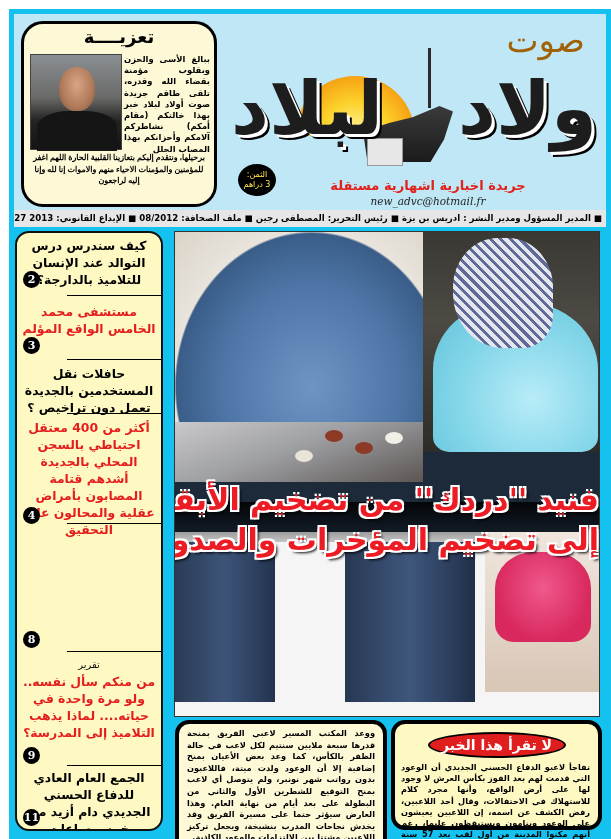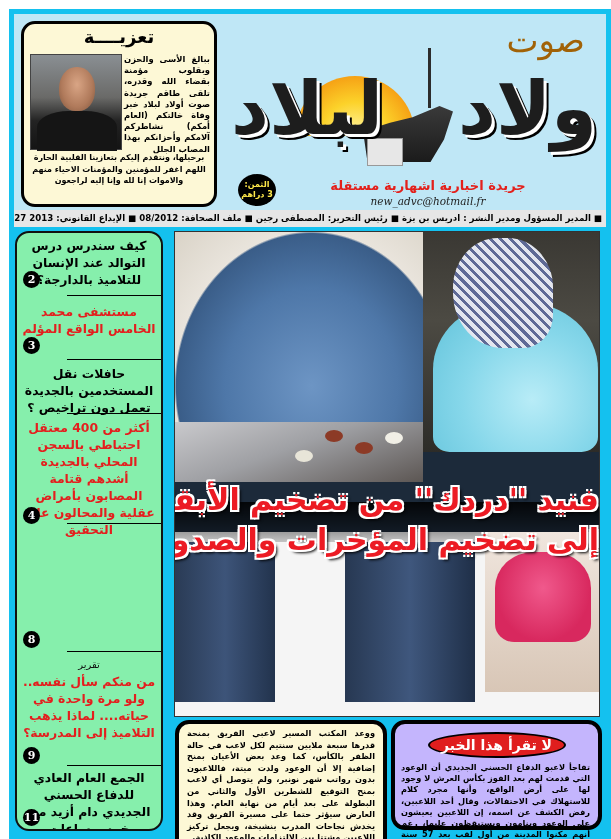--- a/index.html
+++ b/index.html
@@ -11,21 +11,21 @@
     background: #14c1ef;
   }
 
   
   .mast-bg {
     position: absolute; left: 5px; top: 5px; width: 592px; height: 196px;
     background: #bfe7f6;
   }
   .condolence {
     position: absolute; left: 12px; top: 12px; width: 196px; height: 186px;
-    background: #fdf8d6; border: 3px solid #000; border-radius: 14px;
+    background: #fdf8d6; border: 3px solid #000; border-radius: 22px;
     overflow: hidden;
   }
   .condolence-title {
     position: absolute; top: 2px; left: 0; right: 0; text-align: center;
     font-family: "DejaVu Sans", sans-serif; font-weight: bold; font-size: 18px; color: #000;
     letter-spacing: 4px;
   }
   .condolence-photo {
     position: absolute; left: 6px; top: 30px; width: 92px; height: 96px;
     background: linear-gradient(180deg, #8a8f93 0%, #6a6a68 45%, #232323 70%, #141414 100%);
@@ -41,21 +41,21 @@
     background: #151515; border-radius: 40% 40% 0 0;
   }
   .condolence-text-side {
     position: absolute; left: 100px; top: 30px; width: 86px;
     direction: rtl; text-align: justify; font-size: 8.4px; line-height: 11.2px;
     font-weight: bold; color: #000;
   }
   .condolence-text-bottom {
     position: absolute; left: 4px; right: 4px; top: 128px;
     direction: rtl; text-align: center; font-size: 8px; line-height: 11.6px;
-    font-weight: bold; color: #000;
+    font-weight: bold; color: #000; font-family: Liberation Serif, serif;
   }
 
   .logo-area { position: absolute; left: 214px; top: 12px; width: 380px; height: 190px; }
   .sun {
     position: absolute; left: 72px; top: 58px; width: 120px; height: 60px;
     border-radius: 60px 60px 0 0;
     background: radial-gradient(ellipse at 50% 100%, #fff7a8 0%, #fcd22a 40%, #f59b12 75%, #e8821a 100%);
     overflow: hidden;
   }
   .ship-mast { position: absolute; left: 205px; top: 30px; width: 3px; height: 60px; background: #2c2c2c; }
@@ -82,37 +82,37 @@
   .title-big .w2 { position: absolute; left: 8px; }
   .tagline {
     position: absolute; left: 90px; top: 160px; width: 230px; text-align: center; direction: rtl;
     color: #e3201b; font-weight: bold; font-size: 13px;
   }
   .email {
     position: absolute; left: 90px; top: 177px; width: 230px; text-align: center;
     font-family: "DejaVu Serif", serif; font-style: italic; font-size: 10.5px; color: #222;
   }
   .price-badge {
-    position: absolute; left: 15px; top: 156px; width: 38px; height: 32px;
-    background: #000; border-radius: 50%; color: #ffe94a; font-weight: bold;
+    position: absolute; left: 15px; top: 146px; width: 38px; height: 32px;
+    background: #000; border-radius: 50%; color: #ffe94a; font-weight: normal;
     font-size: 8px; line-height: 10px; text-align: center; padding-top: 6px; direction: rtl;
   }
 
   
   .infobar {
     position: absolute; left: 5px; top: 201px; width: 592px; height: 17px;
     background: #e6e6e6; direction: rtl; text-align: right;
     font-size: 8.6px; font-weight: bold; line-height: 17px; color: #000; white-space: nowrap;
     padding: 0 4px; overflow: hidden;
   }
 
   
   .sidebar {
     position: absolute; left: 6px; top: 222px; width: 148px; height: 600px;
-    background: #86efac; border: 2px solid #111; border-radius: 14px; overflow: hidden;
+    background: #fef9c3; border: 2px solid #111; border-radius: 14px; overflow: hidden;
   }
   .story {
     position: absolute; left: 4px; right: 4px; direction: rtl; text-align: center;
     font-weight: bold; font-size: 12.4px; line-height: 17px; color: #000;
   }
   .story.red { color: #e41e1e; }
   .story .kicker { display: block; font-weight: normal; font-size: 10px; color: #111; line-height: 16px; }
   .pg-badge {
     position: absolute; left: 6px; width: 17px; height: 17px; border-radius: 50%;
     background: #000; color: #fff; font-weight: bold; font-size: 11px; line-height: 17px;
@@ -185,21 +185,21 @@
 
   
   .box-mid {
     position: absolute; left: 166px; top: 713px; width: 212px; height: 148px;
     background: #fdf8d6; border: 4px solid #000; border-radius: 14px;
     direction: rtl; text-align: justify; padding: 4px 8px;
     font-size: 8.2px; line-height: 11.6px; font-weight: bold; color: #000;
   }
   .box-right {
     position: absolute; left: 382px; top: 713px; width: 211px; height: 110px;
-    background: #c4b5fd; border: 4px solid #000; border-radius: 14px;
+    background: #fef9c3; border: 4px solid #000; border-radius: 14px;
     direction: rtl; padding: 38px 8px 4px 6px; text-align: justify;
     font-size: 8.2px; line-height: 11.2px; font-weight: bold; color: #000;
   }
   .box-right .pill {
     position: absolute; left: 50%; top: 8px; transform: translateX(-50%);
     width: 138px; height: 26px; background: #e01e1e; border: 2px solid #000; border-radius: 50%;
     color: #fff; font-size: 14px; line-height: 22px; text-align: center; font-weight: bold;
   }
 </style>
 </head>
@@ -208,21 +208,21 @@
 <div class="page"></div>
 
 <div class="mast-bg" style="left:14px;top:14px;"></div>
 
 <div class="condolence" style="left:21px;top:21px;">
   <div class="condolence-title">تعزيــــة</div>
   <div class="condolence-photo">
     <div class="head"></div>
     <div class="shirt"></div>
   </div>
-  <div class="condolence-text-side">ببالغ الأسى والحزن وبقلوب مؤمنة بقضاء الله وقدره، تلقى طاقم جريدة صوت أولاد لبلاد خبر وفاة خالتكم (العام أمكم) نشاطركم آلامكم وأحزانكم بهذا المصاب الجلل</div>
+  <div class="condolence-text-side">ببالغ الأسى والحزن وبقلوب مؤمنة بقضاء الله وقدره، تلقى طاقم جريدة صوت أولاد لبلاد خبر بهذا خالتكم (مقام أمكم) نشاطركم آلامكم وأحزانكم بهذا المصاب الجلل</div>
   <div class="condolence-text-bottom">برحيلها، ونتقدم إليكم بتعازينا القلبية الحارة اللهم اغفر للمؤمنين والمؤمنات الاحياء منهم والاموات إنا لله وإنا إليه لراجعون</div>
 </div>
 
 <div class="logo-area" style="left:223px;top:18px;">
   <div class="sun"></div>
   <div class="ship-mast"></div>
   <div class="ship"></div>
   <div class="ship-ruin"></div>
   <div class="title-small">صوت</div>
   <div class="title-big">

